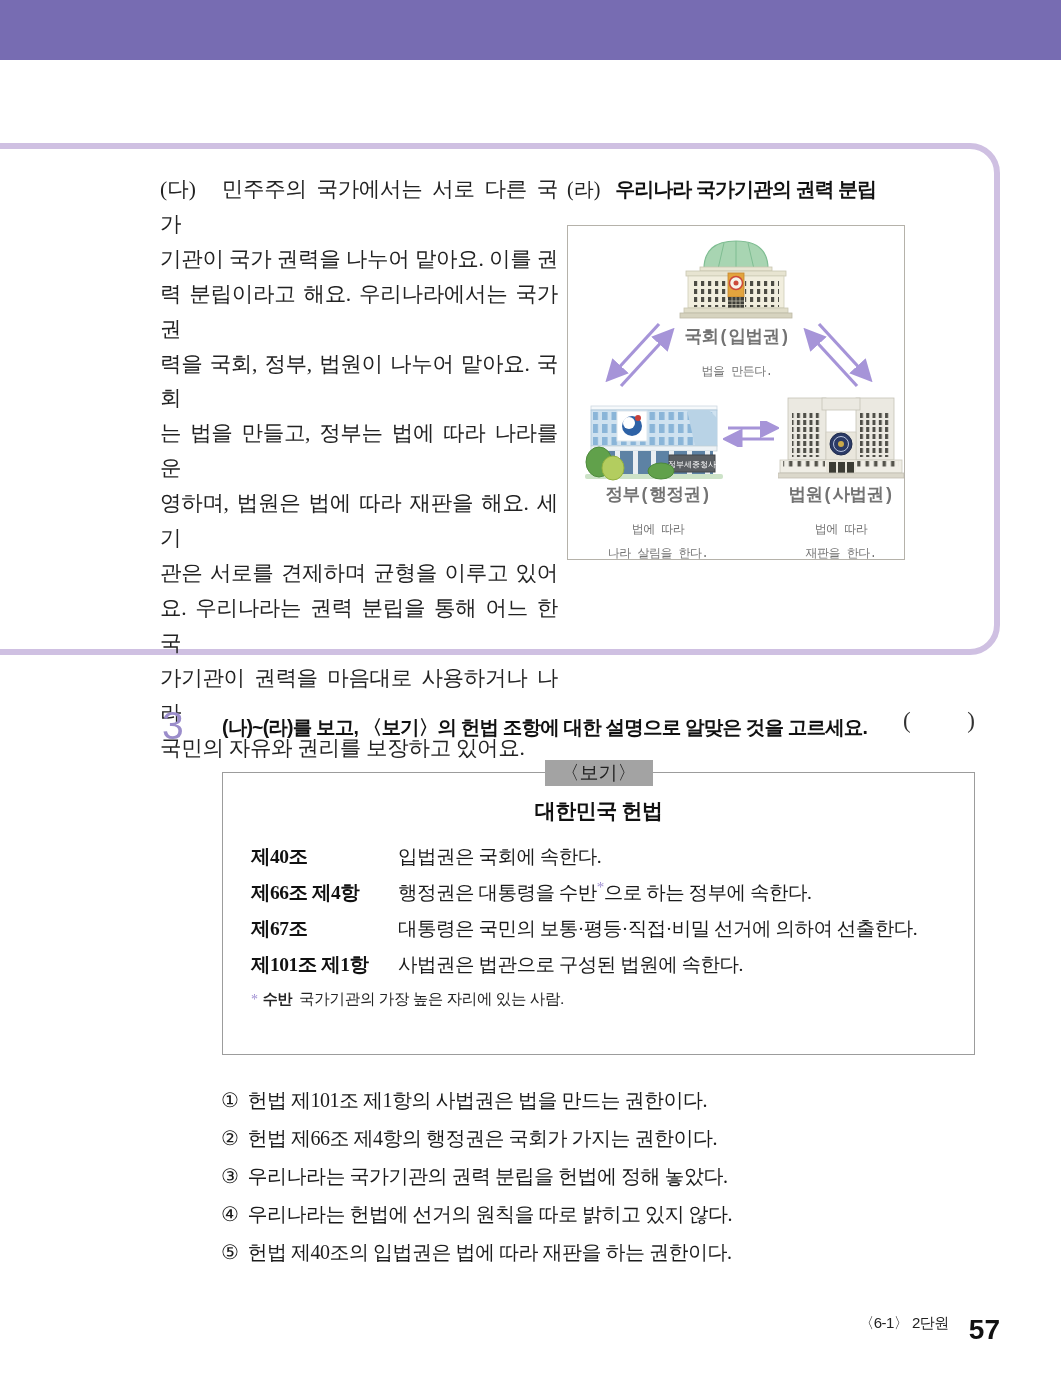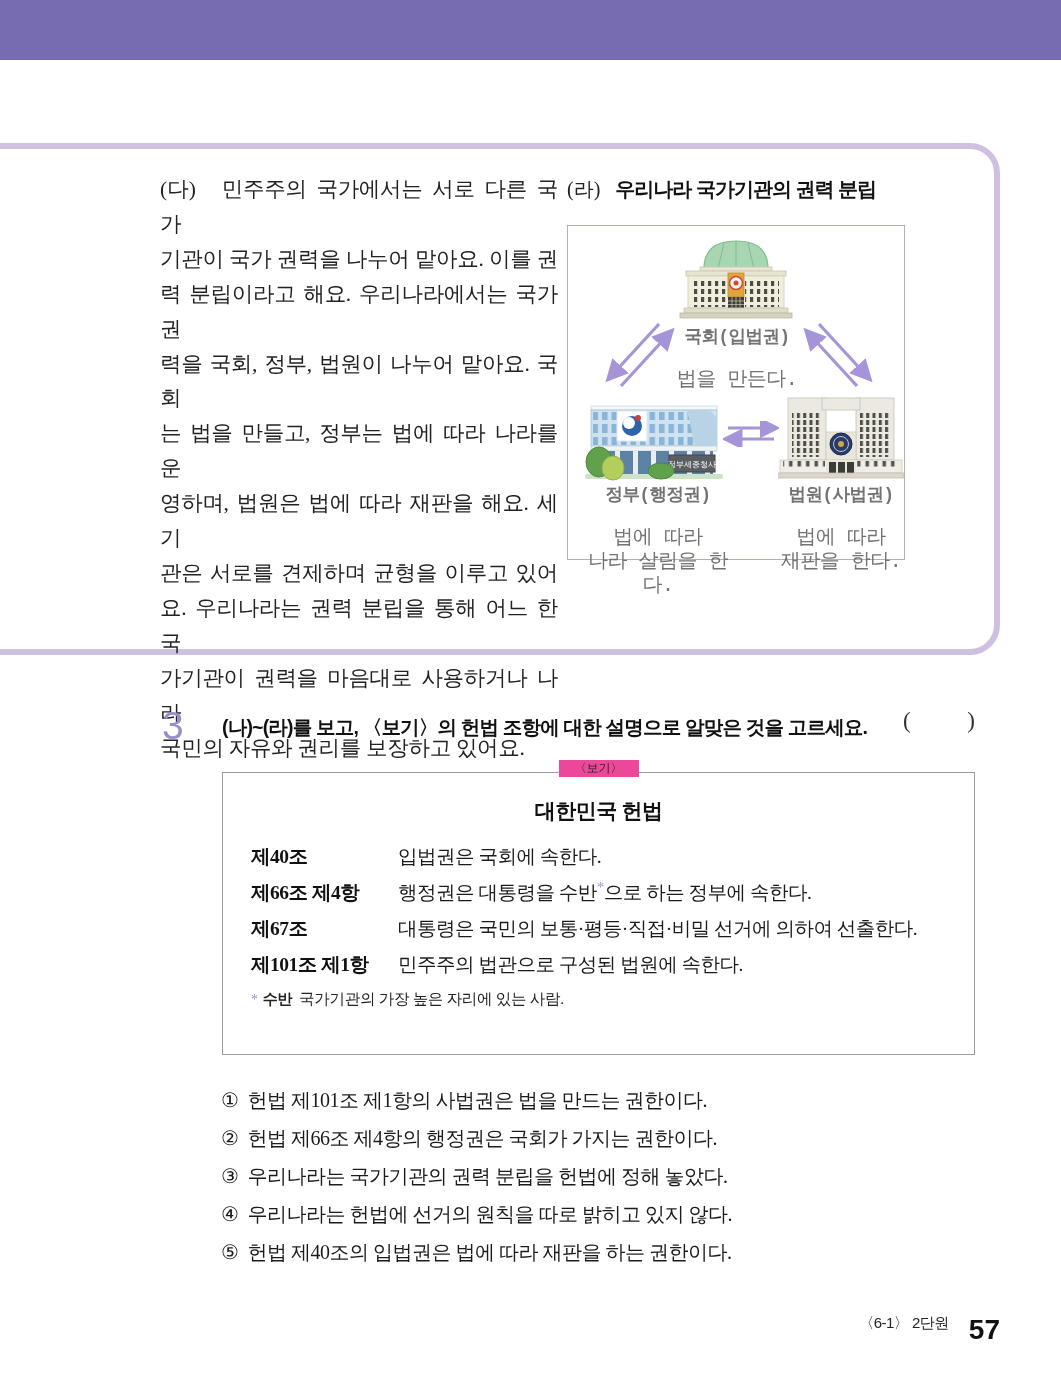--- a/index.html
+++ b/index.html
@@ -26,38 +26,38 @@
   .diagram-heading .dh-label{font-size:20px;color:#222;}
   .diagram-heading .dh-title{font-family:"Liberation Sans","DejaVu Sans",sans-serif;
       font-weight:bold;font-size:20px;letter-spacing:-1px;color:#111;}
 
   .diagram-box{position:absolute;left:567px;top:225px;width:338px;height:335px;
       border:1px solid #b5b2aa;background:#fff;box-sizing:border-box;}
 
   .dnode{position:absolute;text-align:center;
       font-family:Liberation Mono, monospace;color:#737373;}
   .dnode .nname{font-weight:bold;font-size:17.5px;letter-spacing:-0.5px;}
-  .dnode .ndesc{font-size:20px;letter-spacing:-0.5px;line-height:24px;margin-top:20px;text-align:center;}
+  .dnode .ndesc{font-size:12px;letter-spacing:-0.5px;line-height:24px;margin-top:12px;text-align:center;}
 
   .svg-abs{position:absolute;}
 
   
   .q-number{position:absolute;left:162px;top:704px;font-family:"Liberation Sans","DejaVu Sans",sans-serif;
       font-size:39px;color:#9b8dcb;font-weight:400;}
   .q-text{position:absolute;left:222px;top:714px;width:670px;
       font-family:"Liberation Sans","DejaVu Sans",sans-serif;font-weight:bold;
       font-size:19.5px;letter-spacing:-0.8px;color:#111;}
   .answer-blank{position:absolute;left:903px;top:708px;width:72px;display:flex;
       justify-content:space-between;font-size:23px;color:#333;}
 
   
   .bogi-box{position:absolute;left:222px;top:772px;width:753px;height:283px;
       border:1px solid #9c9c9c;background:#fff;box-sizing:border-box;}
   .bogi-legend{position:absolute;left:50%;top:-13px;transform:translateX(-50%);
-      background:#ec4899;padding:0 16px;font-size:12px;color:#222;white-space:nowrap;}
+      background:#a3a3a3;padding:0 16px;font-size:19px;color:#222;white-space:nowrap;}
   .bogi-title{margin-top:24px;text-align:center;font-weight:bold;font-size:21px;
       letter-spacing:-0.5px;color:#111;}
   .articles{margin:20px 26px 0 28px;}
   .article-row{display:flex;margin-bottom:13px;line-height:23px;font-size:19.5px;}
   .article-label{width:147px;flex:0 0 147px;font-weight:bold;color:#111;letter-spacing:-0.5px;}
   .article-text{color:#1b1b1b;letter-spacing:-0.5px;}
   .sup-mark{color:#9f8fd2;font-size:15px;vertical-align:super;line-height:0;}
   .footnote{margin:12px 26px 0 28px;font-size:15.5px;color:#222;letter-spacing:-0.3px;}
   .footnote .fn-mark{color:#9f8fd2;font-size:14px;margin-right:5px;}
   .footnote .fn-term{font-family:"Liberation Sans","DejaVu Sans",sans-serif;
@@ -256,21 +256,21 @@
       <div class="article-row">
         <span class="article-label">제66조 제4항</span>
         <span class="article-text"><span>행정권은 대통령을 수반</span><span class="sup-mark">*</span><span>으로 하는 정부에 속한다.</span></span>
       </div>
       <div class="article-row">
         <span class="article-label">제67조</span>
         <span class="article-text">대통령은 국민의 보통·평등·직접·비밀 선거에 의하여 선출한다.</span>
       </div>
       <div class="article-row">
         <span class="article-label">제101조 제1항</span>
-        <span class="article-text">민주주의 법관으로 구성된 법원에 속한다.</span>
+        <span class="article-text">사법권은 법관으로 구성된 법원에 속한다.</span>
       </div>
     </div>
 
     <div class="footnote">
       <span class="fn-mark">*</span><span class="fn-term">수반</span><span>국가기관의 가장 높은 자리에 있는 사람.</span>
     </div>
   </div>
 
   <div class="options">
     <div class="option-item">

